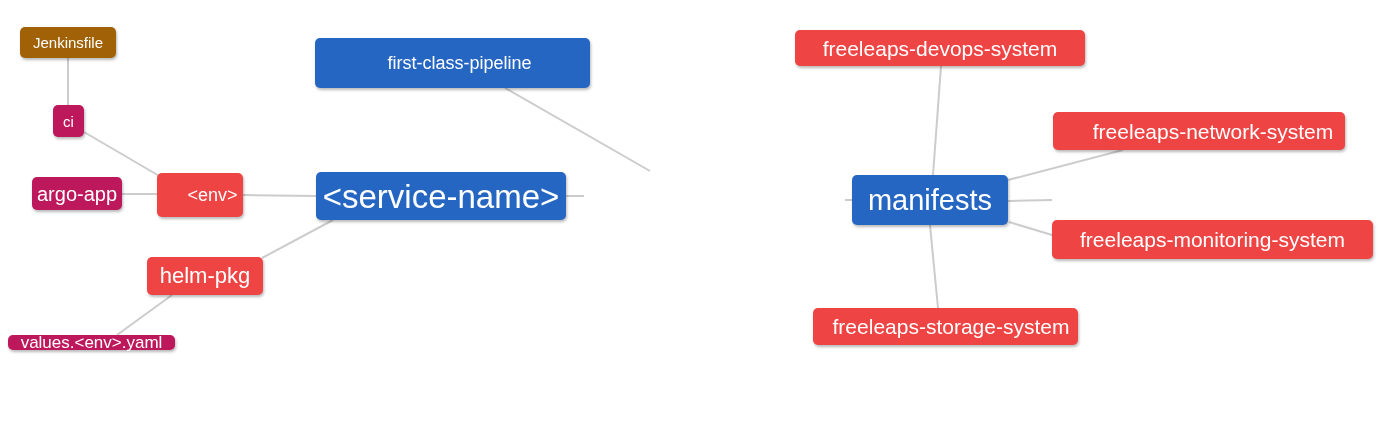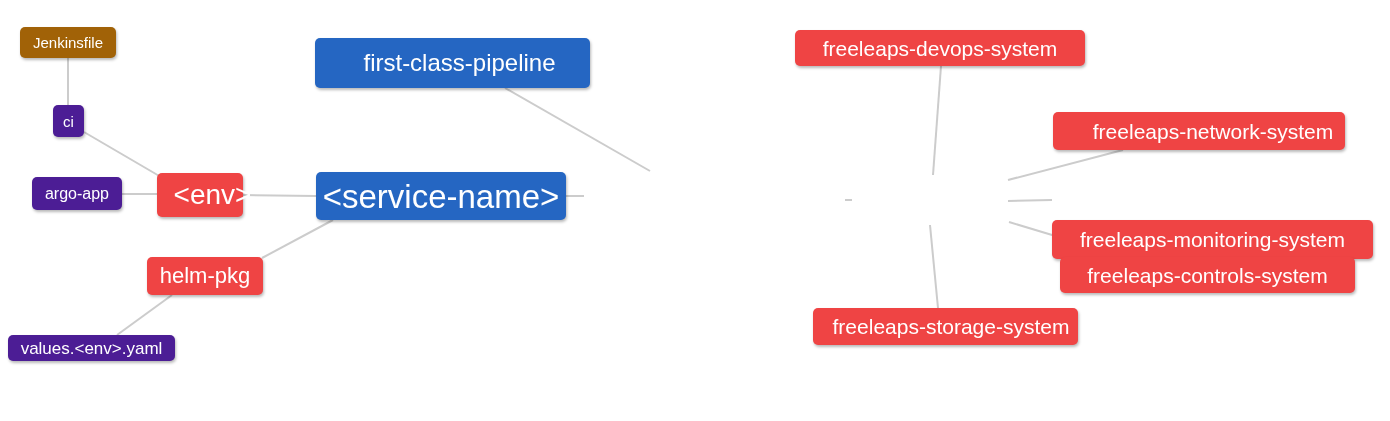--- a/index.html
+++ b/index.html
@@ -14,21 +14,21 @@
     position: absolute; box-sizing: border-box;
     display: flex; align-items: center; justify-content: center;
     color: #ffffff; white-space: nowrap;
     border-radius: 5px; cursor: pointer;
     box-shadow: 1px 2px 3px rgba(0,0,0,0.28);
     line-height: 1;
   }
   .dark   { background: #3b3734; }
   .blue   { background: #2566c2; }
   .green  { background: #ef4444; }
-  .red    { background: #4c1d95; }
+  .red    { background: #be185d; }
   .orange { background: #a16207; }
 </style>
 </head>
 <body>
 
 <div id="canvas">
 
   <svg id="edges" viewBox="0 0 1390 421" xmlns="http://www.w3.org/2000/svg">
     <line x1="68" y1="58" x2="68" y2="105"></line>
     <line x1="84" y1="132" x2="161" y2="177"></line>
@@ -43,37 +43,37 @@
     <line x1="1008" y1="180" x2="1123" y2="150"></line>
     <line x1="1008" y1="201" x2="1052" y2="200"></line>
     <line x1="1009" y1="222" x2="1125" y2="257"></line>
     <line x1="930" y1="225" x2="938" y2="308"></line>
   </svg>
 
   <div class="node orange" style="left:20px; top:27px; width:96px; height:31px; font-size:15px;">Jenkinsfile</div>
 
   <div class="node red" style="left:53px; top:105px; width:31px; height:32px; font-size:15px;">ci</div>
 
-  <div class="node red" style="left:32px; top:177px; width:90px; height:33px; font-size:16px;">argo-app</div>
+  <div class="node red" style="left:32px; top:177px; width:90px; height:33px; font-size:20px;">argo-app</div>
 
-  <div class="node green" style="left:157px; top:173px; width:86px; height:44px; font-size:28px;padding-left:25px;">&lt;env&gt;</div>
+  <div class="node green" style="left:157px; top:173px; width:86px; height:44px; font-size:18px;padding-left:25px;">&lt;env&gt;</div>
 
   <div class="node green" style="left:147px; top:257px; width:116px; height:38px; font-size:22px;">helm-pkg</div>
 
-  <div class="node red" style="left:8px; top:335px; width:167px; height:26px; font-size:17px;">values.&lt;env&gt;.yaml</div>
+  <div class="node red" style="left:8px; top:335px; width:167px; height:15px; font-size:17px;">values.&lt;env&gt;.yaml</div>
 
-  <div class="node blue" style="left:315px; top:38px; width:275px; height:50px; font-size:24px;padding-left:14px;">first-class-pipeline</div>
+  <div class="node blue" style="left:315px; top:38px; width:275px; height:50px; font-size:18px;padding-left:14px;">first-class-pipeline</div>
 
   <div class="node blue" style="left:316px; top:172px; width:250px; height:48px; font-size:33px;">&lt;service-name&gt;</div>
 
 
+  <div class="node blue" style="left:852px; top:175px; width:156px; height:50px; font-size:29px;">manifests</div>
 
   <div class="node green" style="left:795px; top:30px; width:290px; height:36px; font-size:21px;">freeleaps-devops-system</div>
 
   <div class="node green" style="left:1053px; top:112px; width:292px; height:38px; font-size:21px;padding-left:28px;">freeleaps-network-system</div>
 
   <div class="node green" style="left:1052px; top:185px; width:321px; height:39px; font-size:21px;margin-top:35px;">freeleaps-monitoring-system</div>
 
-  <div class="node green" style="left:1060px; top:257px; width:295px; height:36px; font-size:21px;">freeleaps-controls-system</div>
 
   <div class="node green" style="left:813px; top:308px; width:265px; height:37px; font-size:21px;padding-left:11px;">freeleaps-storage-system</div>
 
 </div>
 
 </body></html>

